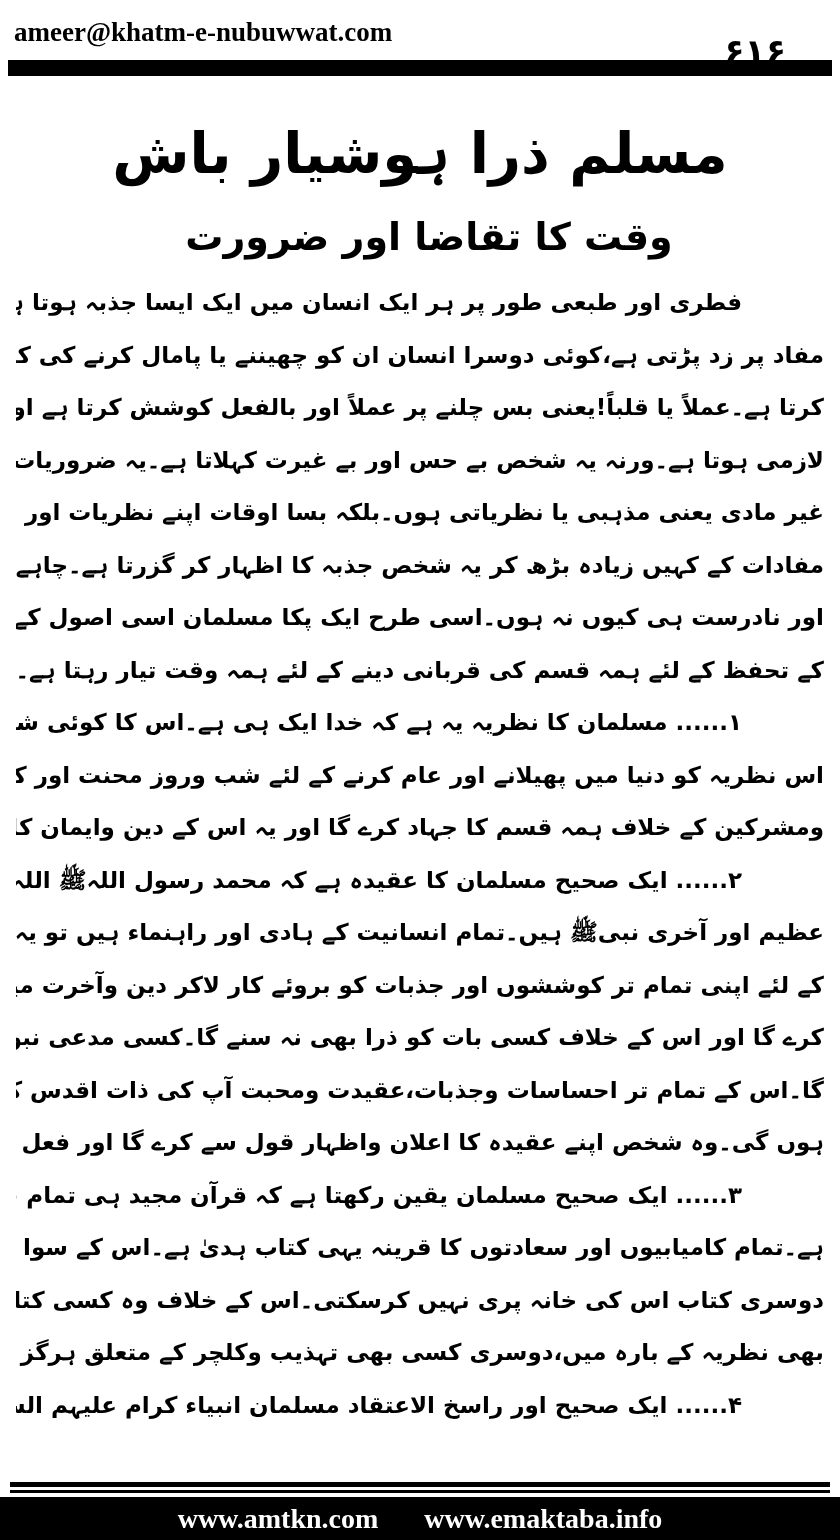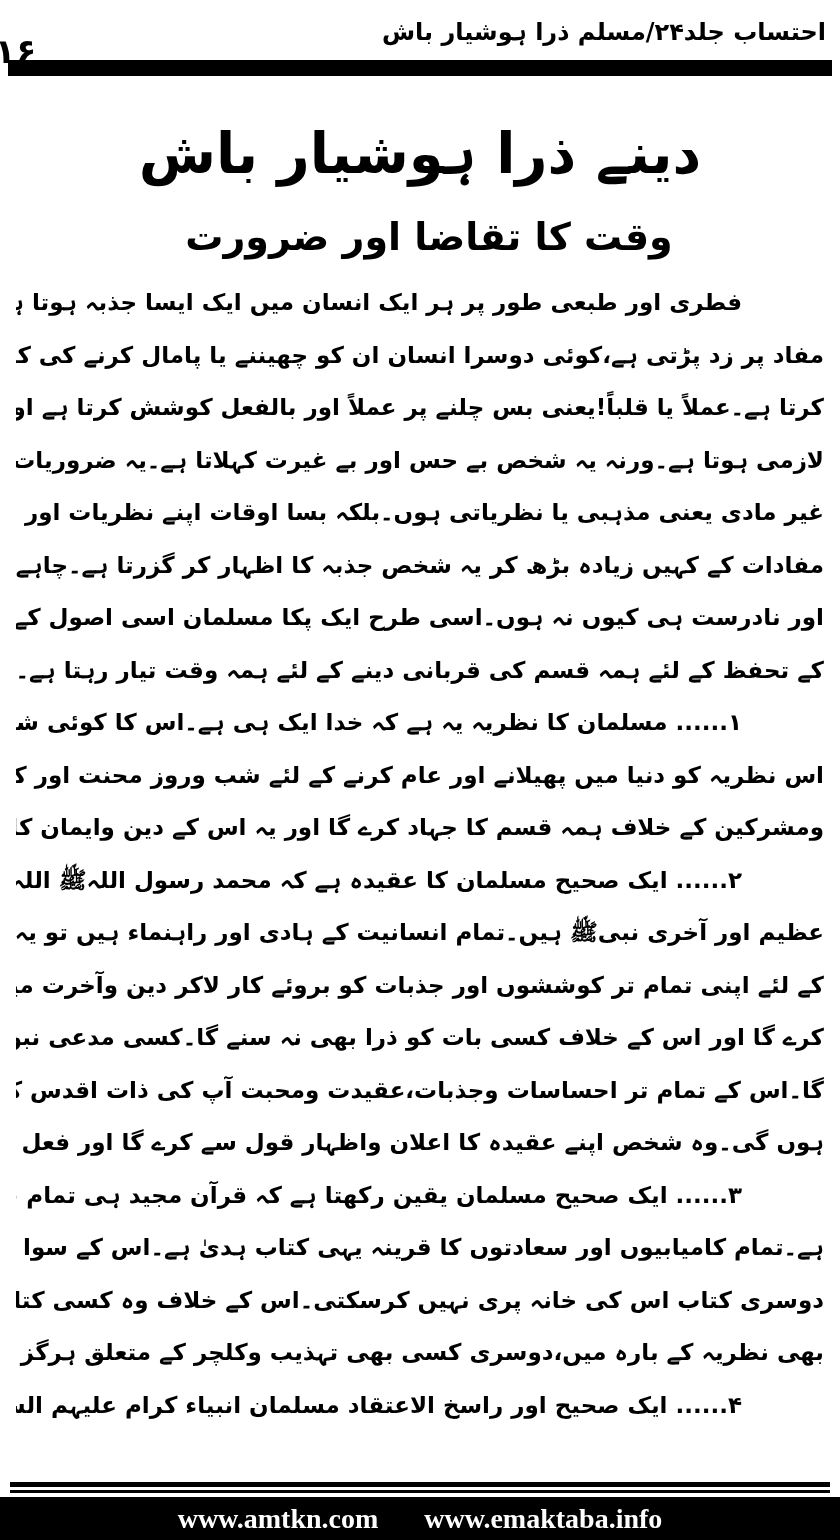--- a/index.html
+++ b/index.html
@@ -101,26 +101,26 @@
     font-family: "Liberation Serif", "DejaVu Serif", serif;
     font-weight: bold;
     font-size: 28px;
     white-space: nowrap;
   }
 </style>
 </head>
 <body>
 
 <div class="header">
+  <span class="header-email">ameer@khatm-e-nubuwwat.com</span>
   <span class="header-pagenum">۶۱۶</span>
-  <span class="header-booktitle">احتساب جلد۲۴/مسلم ذرا ہوشیار باش</span>
 </div>
 <div class="header-rule"></div>
 
-<div class="page-title">دینے ذرا ہوشیار باش</div>
+<div class="page-title">مسلم ذرا ہوشیار باش</div>
 <div class="page-subtitle">وقت کا تقاضا اور ضرورت</div>
 
 <div class="body-text" id="body-text">
     <div class="body-line indent">فطری اور طبعی طور پر ہر ایک انسان میں ایک ایسا جذبہ ہوتا ہے کہ جب اس کی ضروریات یا</div>
     <div class="body-line">مفاد پر زد پڑتی ہے،کوئی دوسرا انسان ان کو چھیننے یا پامال کرنے کی کوشش کرتا ہے تو یہ شخص ان کا دفاع</div>
     <div class="body-line">کرتا ہے۔عملاً یا قلباً!یعنی بس چلنے پر عملاً اور بالفعل کوشش کرتا ہے اور نہ چلنے پر دل ہی میں مضطرب تو</div>
     <div class="body-line">لازمی ہوتا ہے۔ورنہ یہ شخص بے حس اور بے غیرت کہلاتا ہے۔یہ ضروریات اور مفادات مادی ہوں یا</div>
     <div class="body-line">غیر مادی یعنی مذہبی یا نظریاتی ہوں۔بلکہ بسا اوقات اپنے نظریات اور عقائد کے لئے بہ نسبت مادی</div>
     <div class="body-line">مفادات کے کہیں زیادہ بڑھ کر یہ شخص جذبہ کا اظہار کر گزرتا ہے۔چاہے یہ نظریات وعقائد فی نفسہ غلط</div>
     <div class="body-line">اور نادرست ہی کیوں نہ ہوں۔اسی طرح ایک پکا مسلمان اسی اصول کے تحت اپنے نظریات اور عقائد</div>

